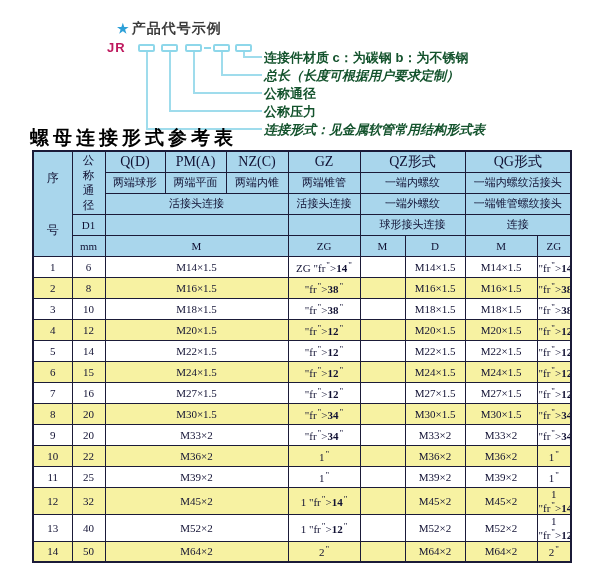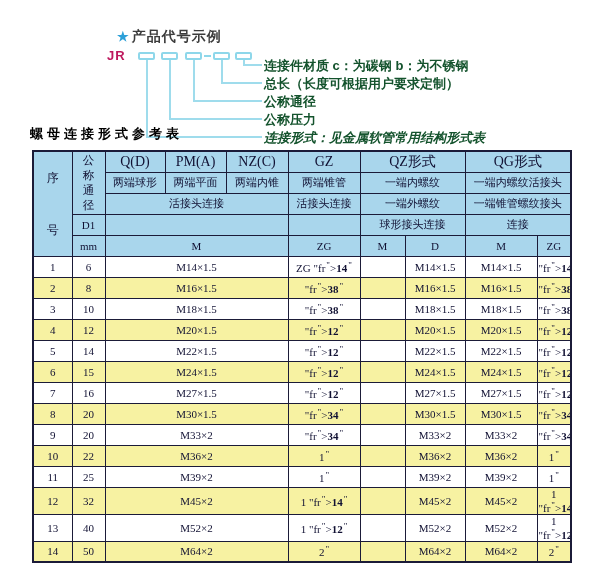--- a/index.html
+++ b/index.html
@@ -1,31 +1,31 @@
 <!DOCTYPE html>
 <html><head>
 <meta charset="utf-8">
 <style>
   * { margin:0; padding:0; box-sizing:border-box; }
   html,body { width:600px; height:567px; background:#ffffff; overflow:hidden; }
   body { font-family:"Liberation Sans", sans-serif; color:#111133; position:relative; }
 
   
-  #diagram { position:absolute; left:0; top:8px; width:501px; height:148px;padding-left:9px; }
+  #diagram { position:absolute; left:0; top:0; width:501px; height:148px;padding-left:9px; }
   .star-line { position:absolute; left:117px; top:20px; font-size:14px; font-weight:bold; color:#3b3b3b; letter-spacing:1px; }
   .star-line .star { color:#2da0d8; margin-right:2px; font-size:13px; }
   .jr { position:absolute; left:107px; top:40px; font-size:13px; font-weight:bold; color:#be185d; letter-spacing:1px; }
   .code-box { position:absolute; top:44px; width:17px; height:8px; border:2px solid #8ed7ea; border-radius:2px; background:#ffffff; }
   .code-dash { position:absolute; top:47px; width:7px; height:0; border-top:2px solid #8ed7ea; }
   .conn { position:absolute; border-left:2px solid #9fdcec; border-bottom:2px solid #9fdcec; }
   .dlabel { position:absolute; left:264px; font-size:13px; font-weight:bold; color:#14532d; line-height:14px; white-space:nowrap; }
 
   
   #table-title { position:absolute; left:30px; top:125px; font-family:"DejaVu Serif","Liberation Serif",serif;
-                 font-size:13px; font-weight:bold; color:#000; letter-spacing:4px; }
+                 font-size:19px; font-weight:bold; color:#000; letter-spacing:4px; }
 
   
   table { position:absolute; left:32px; top:150px; width:538px; border-collapse:collapse; table-layout:fixed;
           border:2px solid #1b1b38; font-family:"Liberation Serif", serif; }
   td { border:1px solid #1b1b38; text-align:center; vertical-align:middle; height:21px;
        font-size:11px; color:#111133; overflow:hidden; padding:0 1px; }
   tr.h td { background:#a9d6ec; font-size:11px; }
   tr.h td.code { font-size:14px; }
   tr.h td.lat { font-size:11px; }
   .vtxt2 { width:13px; margin:0 auto; word-break:break-all; line-height:52px; font-size:12px; }
@@ -50,21 +50,21 @@
   <div class="code-box" style="left:213px;"></div>
   <div class="code-box" style="left:235px;"></div>
 
   <div class="conn" style="left:243px; top:52px; width:19px; height:6px;"></div>
   <div class="conn" style="left:221px; top:52px; width:41px; height:24px;"></div>
   <div class="conn" style="left:193px; top:52px; width:69px; height:42px;"></div>
   <div class="conn" style="left:169px; top:52px; width:93px; height:60px;"></div>
   <div class="conn" style="left:146px; top:52px; width:116px; height:78px;"></div>
 
   <div class="dlabel" style="top:51px;">连接件材质  c：为碳钢  b：为不锈钢</div>
-  <div class="dlabel" style="top:69px;">总长（长度可根据用户要求定制）</div>
+  <div class="dlabel" style="top:69px;font-style:italic;">总长（长度可根据用户要求定制）</div>
   <div class="dlabel" style="top:87px;">公称通径</div>
   <div class="dlabel" style="top:105px;">公称压力</div>
   <div class="dlabel" style="top:123px;font-style:italic;">连接形式：见金属软管常用结构形式表</div>
 </div>
 
 <div id="table-title">螺母连接形式参考表</div>
 
 <table>
   <colgroup>
     <col style="width:39px">

